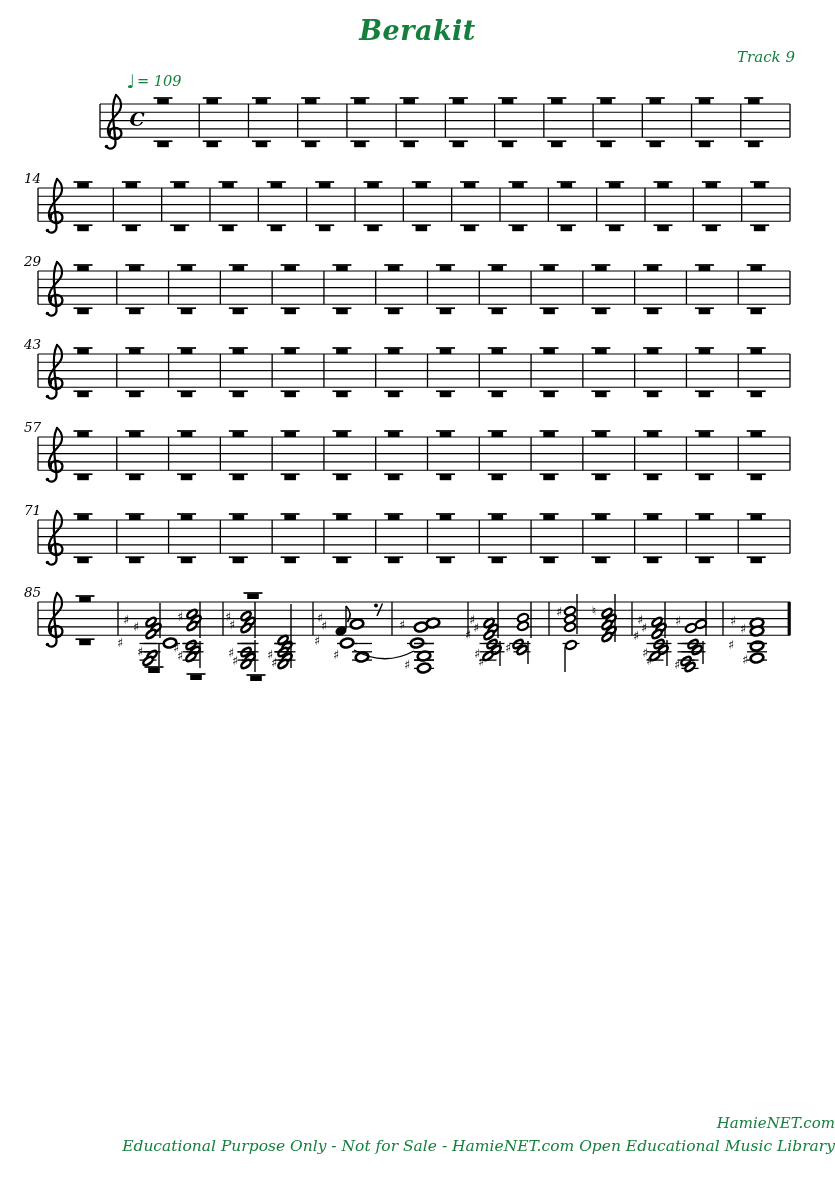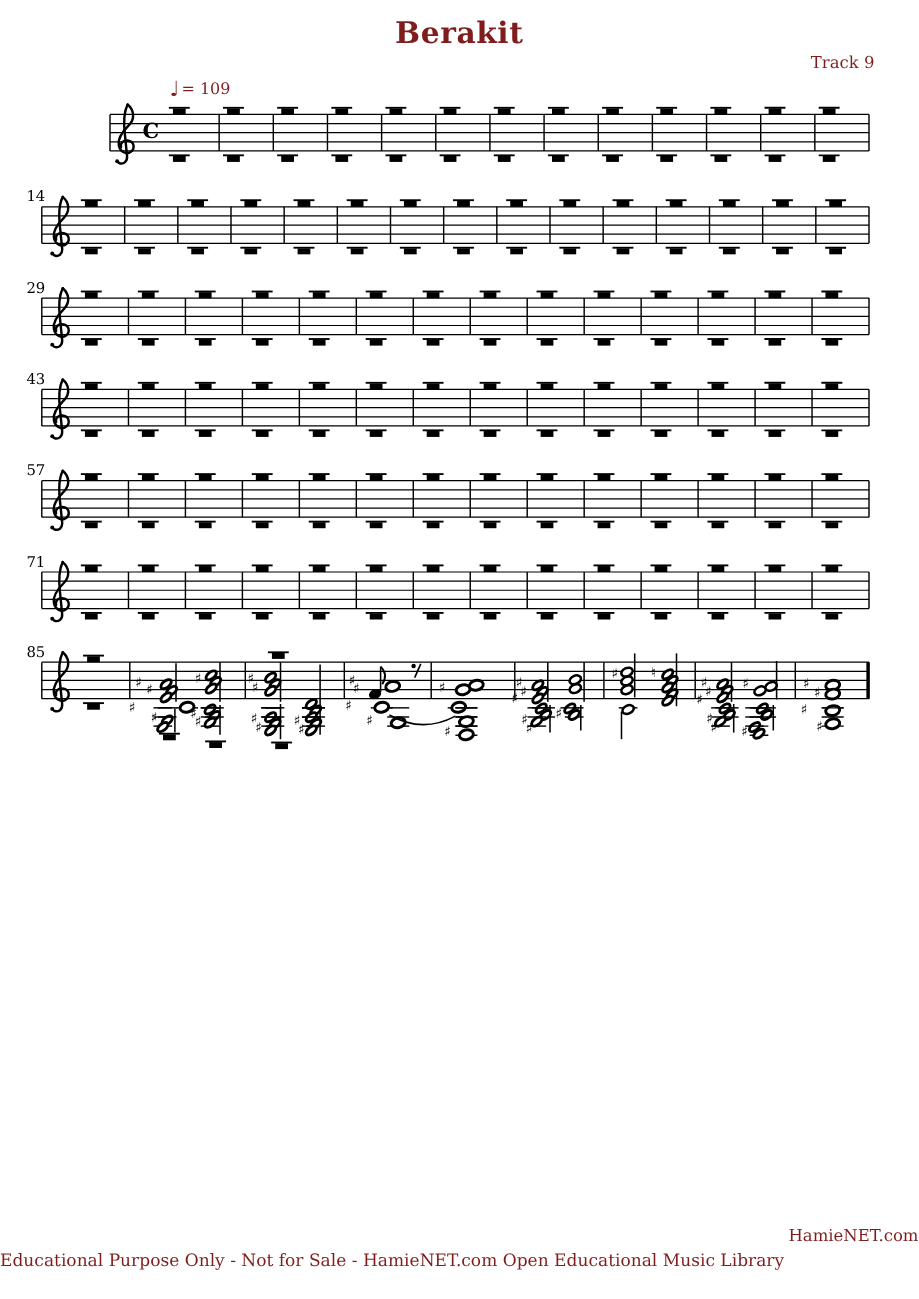--- a/index.html
+++ b/index.html
@@ -1,25 +1,25 @@
 <!DOCTYPE html>
 <html><head>
 <meta charset="utf-8">
 <style>
   html,body{margin:0;padding:0;background:#ffffff;}
-  .page{position:relative;width:835px;height:1181px;background:#fff;color:#7f1d1d;
-        font-family:"DejaVu Serif","Liberation Serif",serif;overflow:hidden;}
+  .page{position:relative;width:835px;height:1181px;background:#fff;color:#15803d;
+        font-family:"DejaVu Serif","Liberation Serif",serif;overflow:hidden;font-style:italic;}
   .title{position:absolute;top:15px;left:0;width:100%;text-align:center;
          font-size:27px;font-weight:bold;letter-spacing:.5px;}
   .track{position:absolute;top:48px;right:40px;font-size:15px;}
-  .tempo{position:absolute;top:70px;left:126px;font-size:14.5px;white-space:nowrap;margin-left:28px;}
+  .tempo{position:absolute;top:70px;left:126px;font-size:14.5px;white-space:nowrap;}
   .tempo .note{font-family:"DejaVu Sans","Liberation Sans",sans-serif;
                font-size:19px;vertical-align:-2px;margin-right:2px;}
   .f1{position:absolute;top:1114px;left:0;width:100%;text-align:right;font-size:15px;}
-  .f2{position:absolute;top:1137px;left:0;width:100%;text-align:left;font-size:15.5px;}
+  .f2{position:absolute;top:1137px;left:0;width:100%;text-align:right;font-size:15.5px;}
   #score-svg{position:absolute;top:0;left:0;}
 </style>
 </head>
 <body>
 
 <div class="page">
   <div class="title">Berakit</div>
   <div class="track">Track 9</div>
   <div class="tempo"><span class="note">♩</span><span>= 109</span></div>
   <svg id="score-svg" width="835" height="710">

